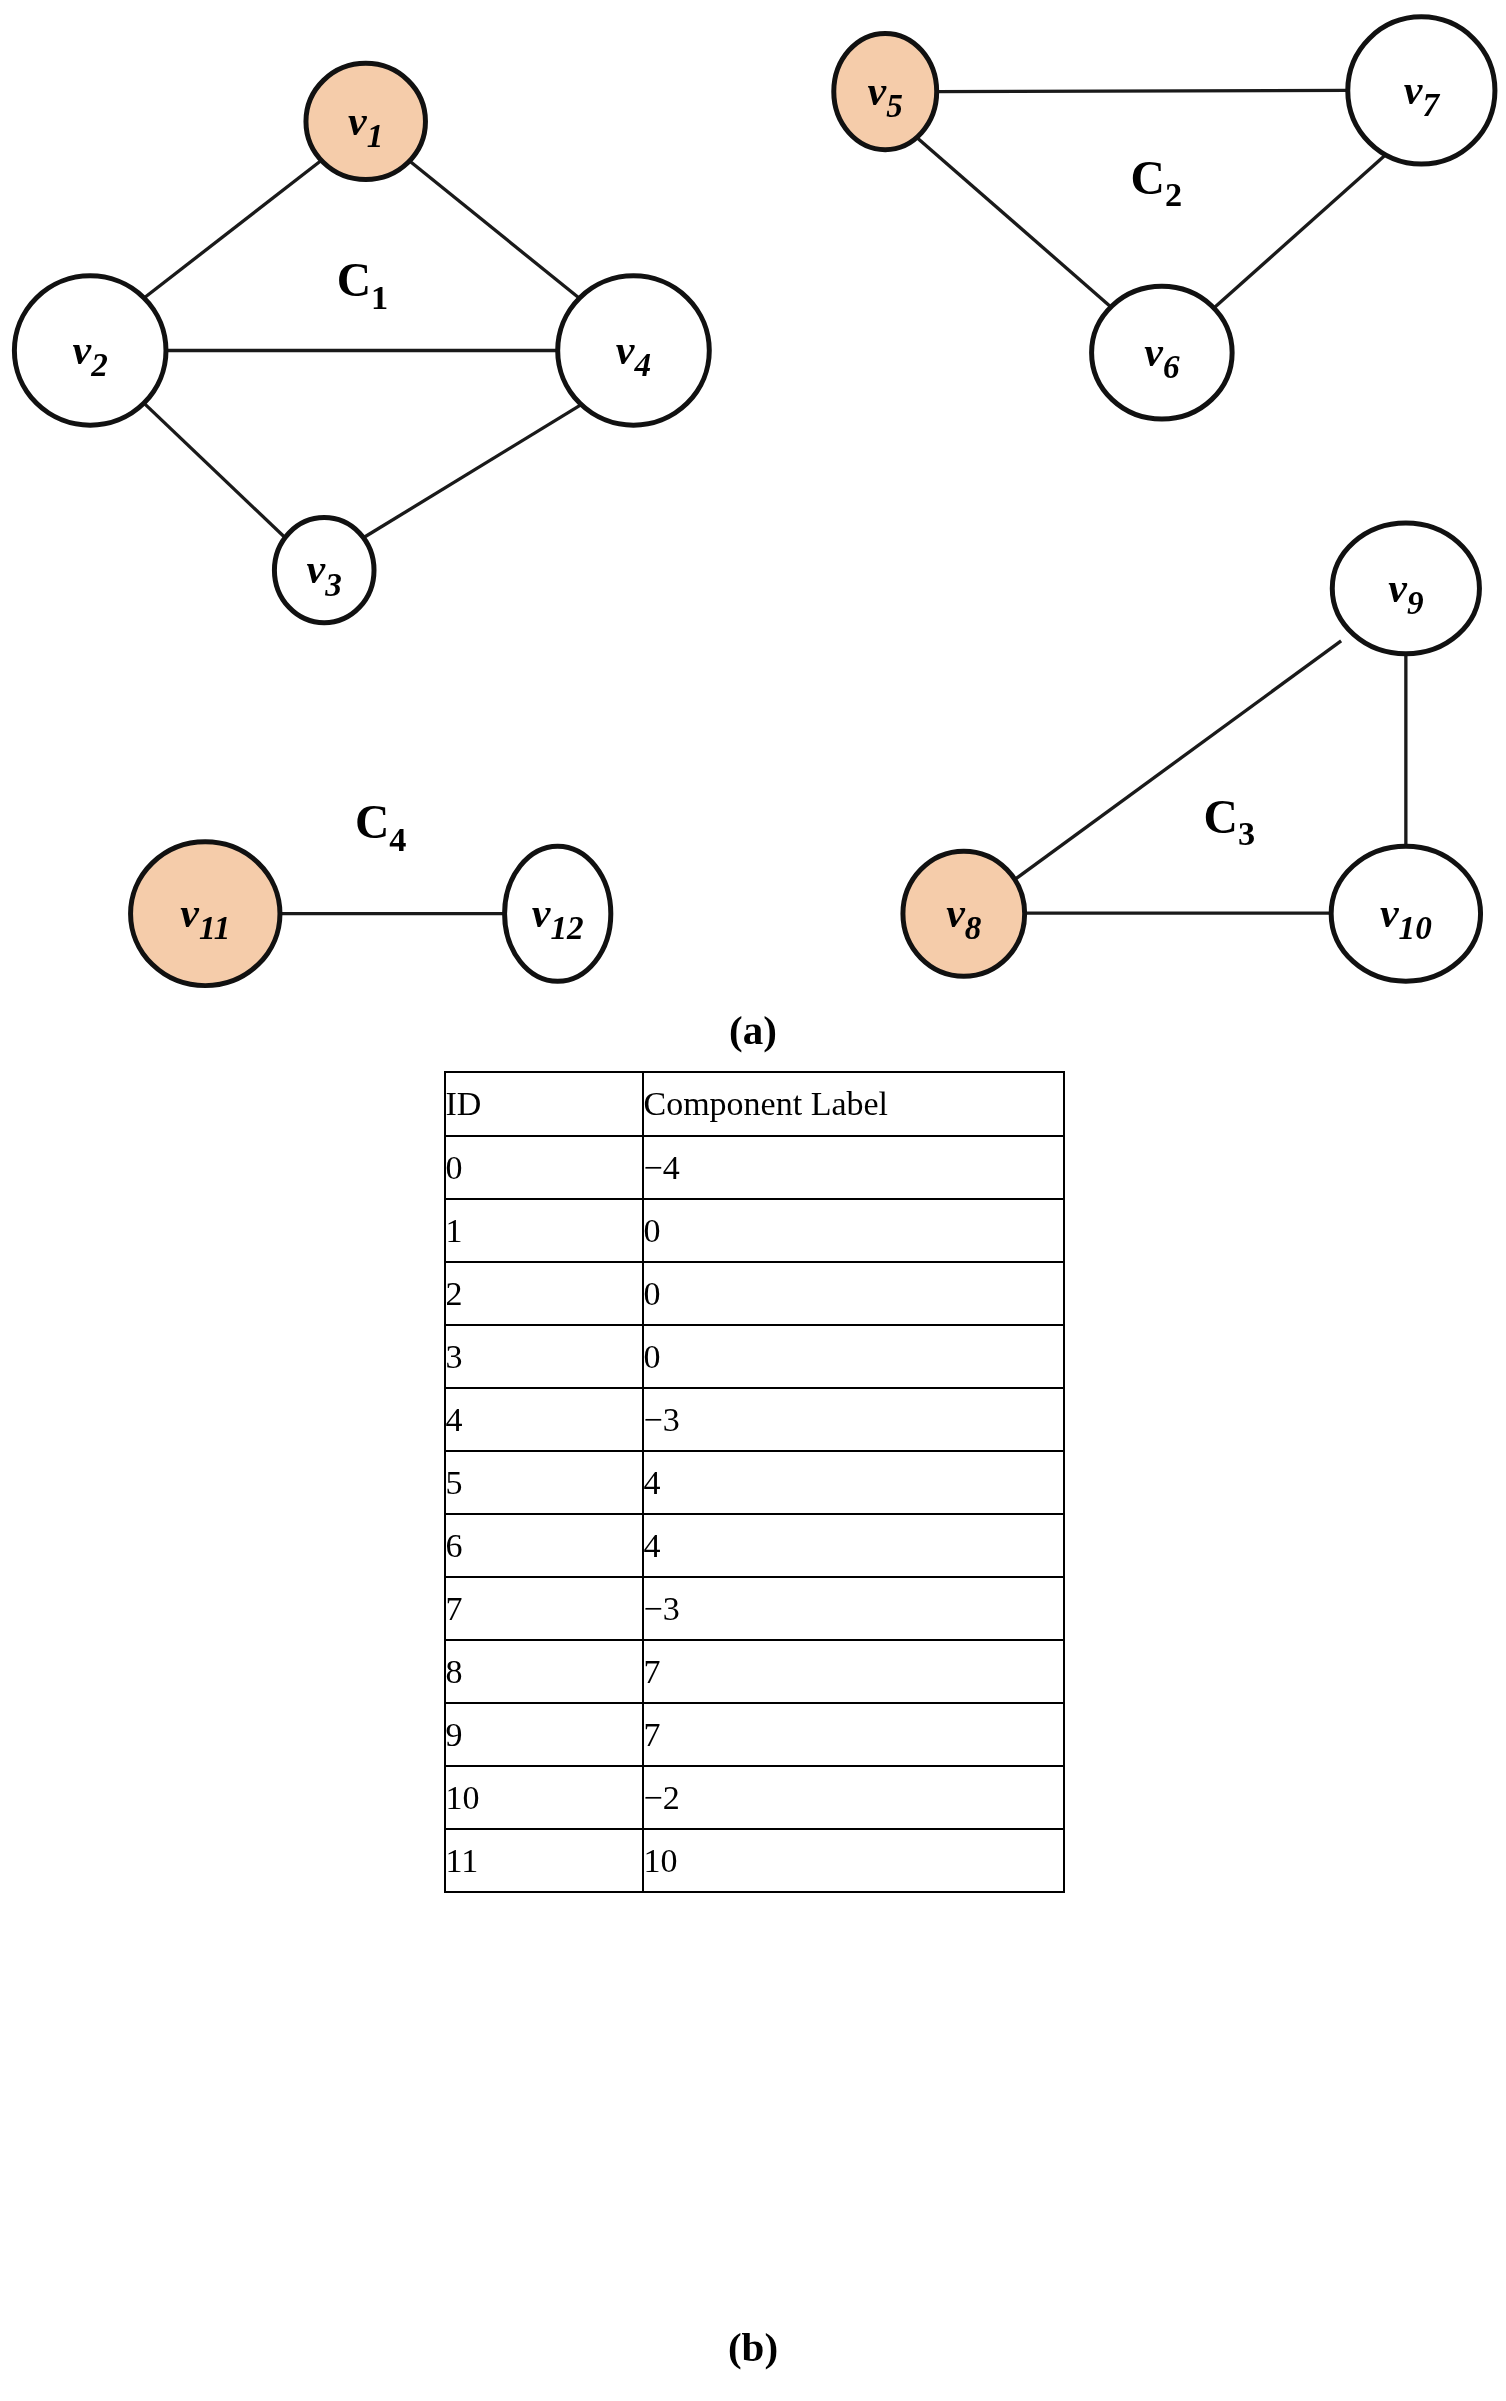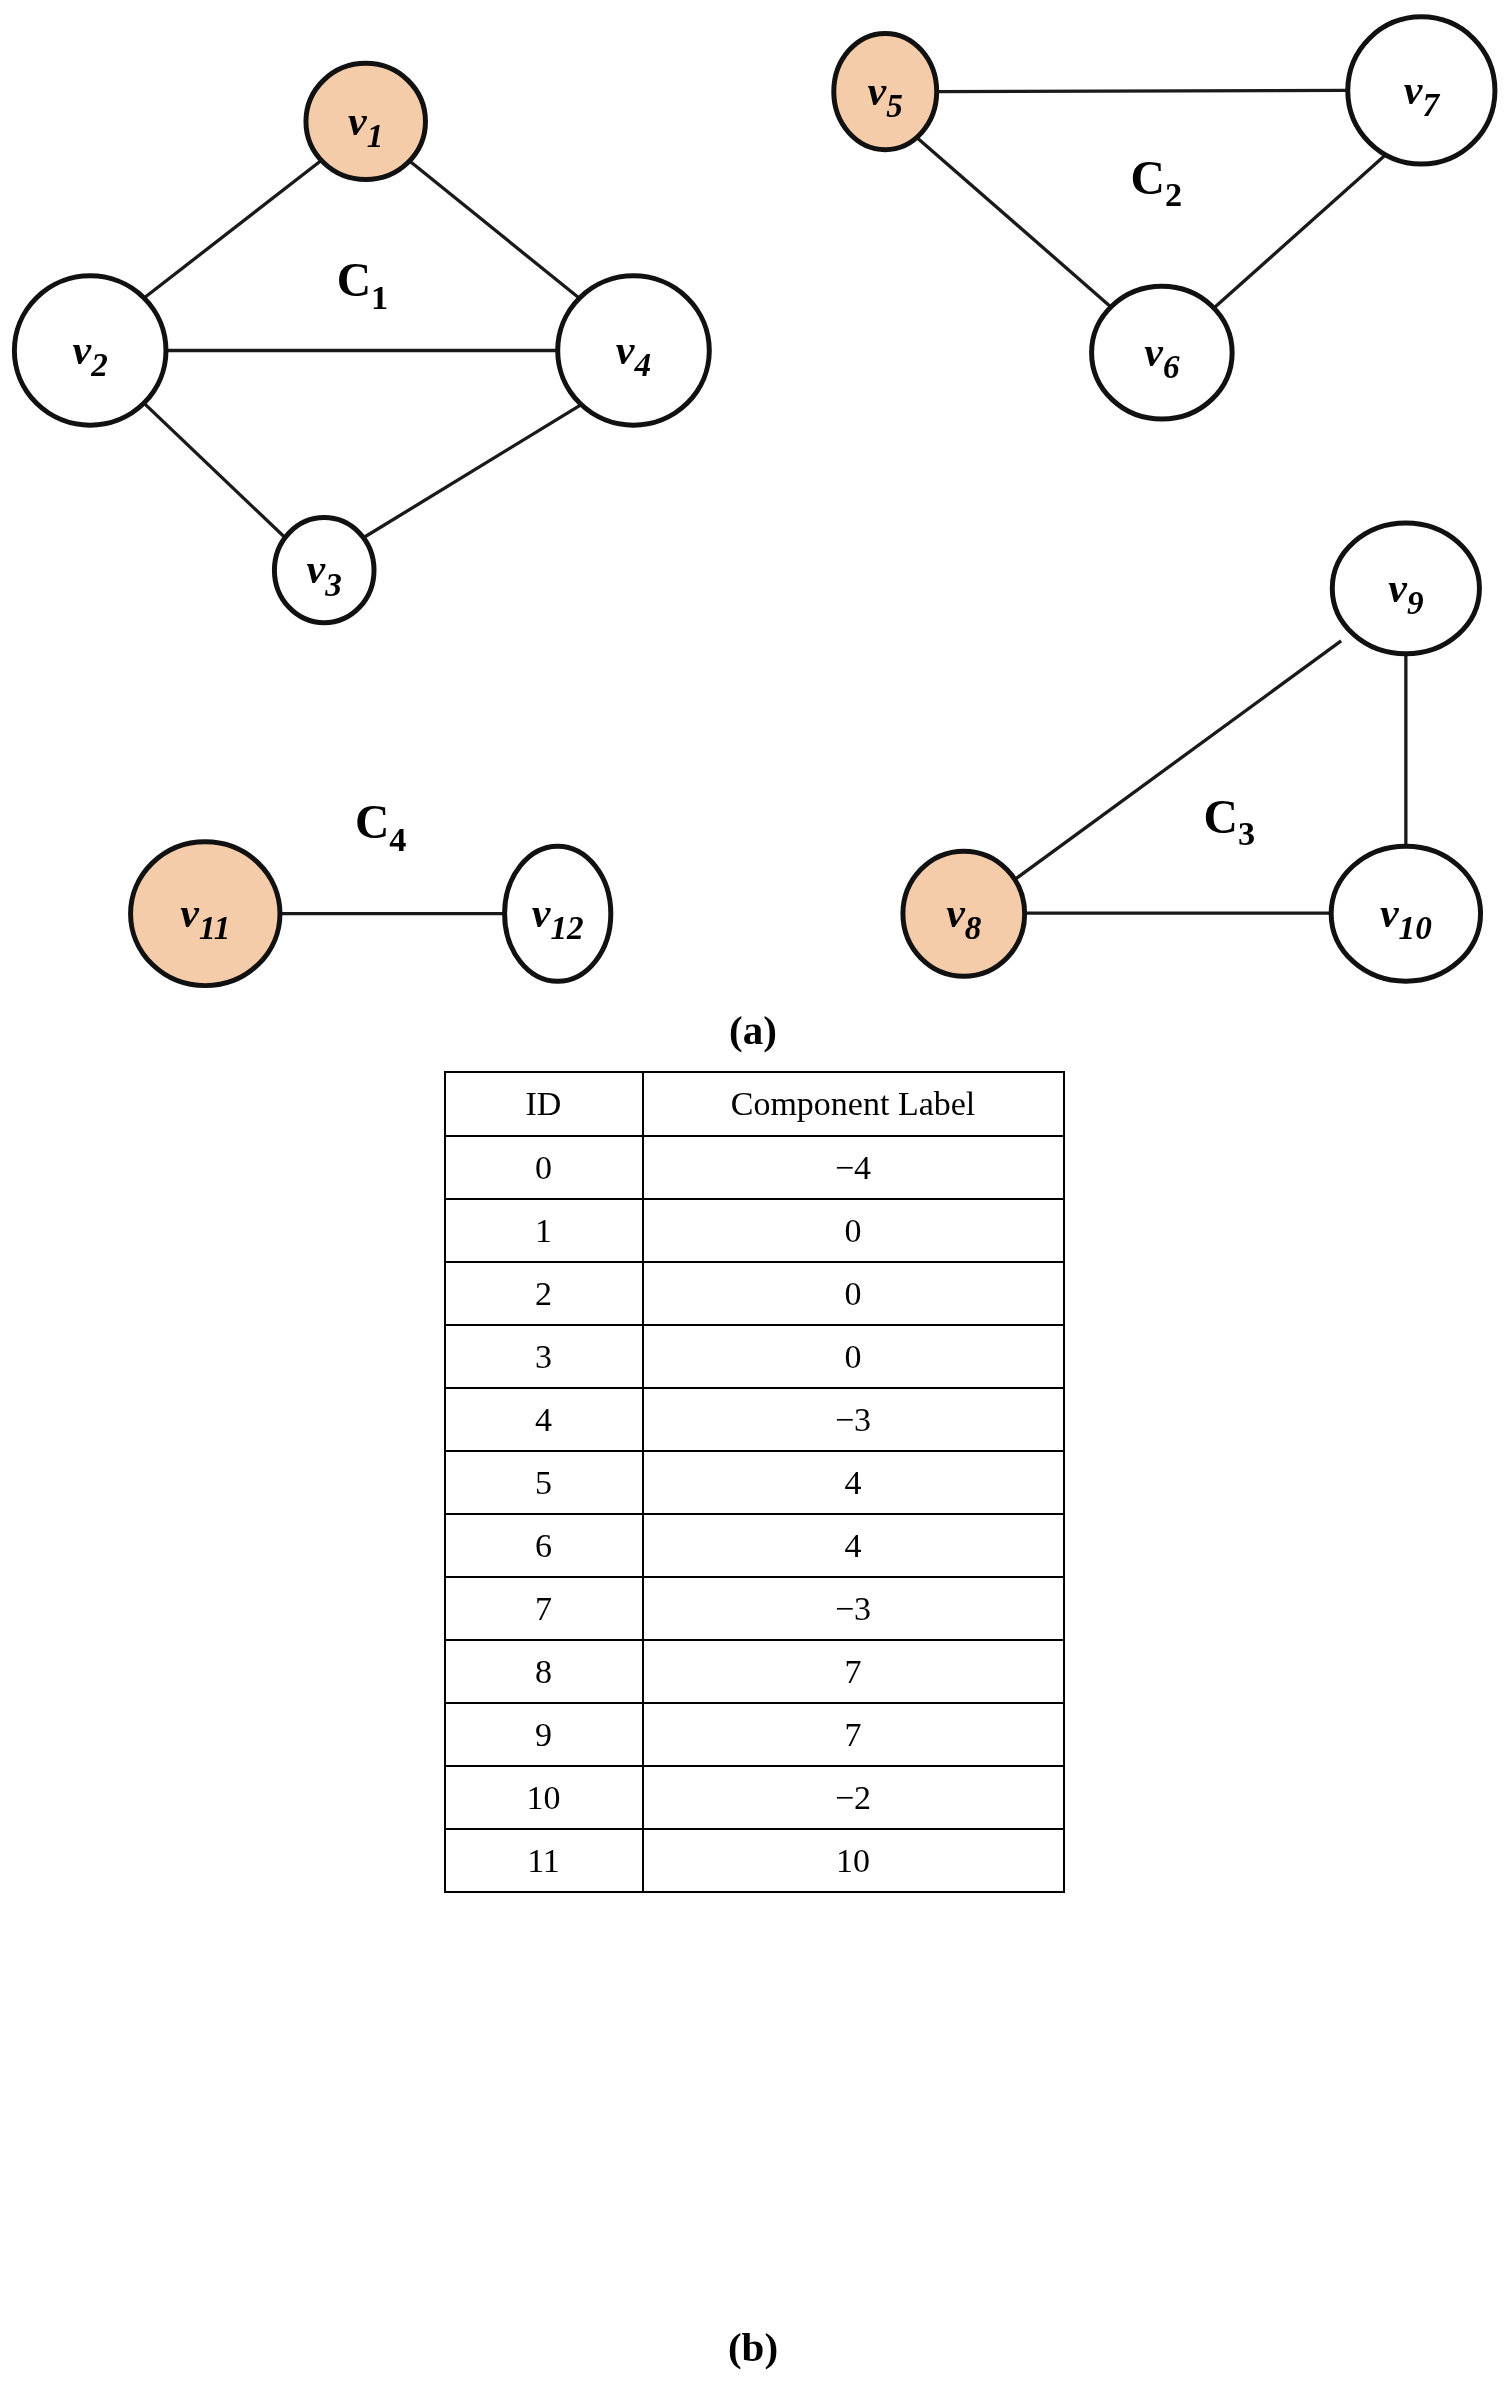--- a/index.html
+++ b/index.html
@@ -100,21 +100,21 @@
   }
   table#label-table {
     width: 619px;
     border-collapse: collapse;
     table-layout: fixed;
     background: #ffffff;
   }
   table#label-table td,
   table#label-table th {
     border: 2.2px solid #000000;
-    text-align: center;
+    text-align: left;
     vertical-align: middle;
     height: 61px;
     font-size: 34px;
     font-weight: normal;
     color: #000000;
     font-family: "Liberation Serif", "DejaVu Serif", serif;
     padding: 0;
   }
   table#label-table th {
     height: 62px;

